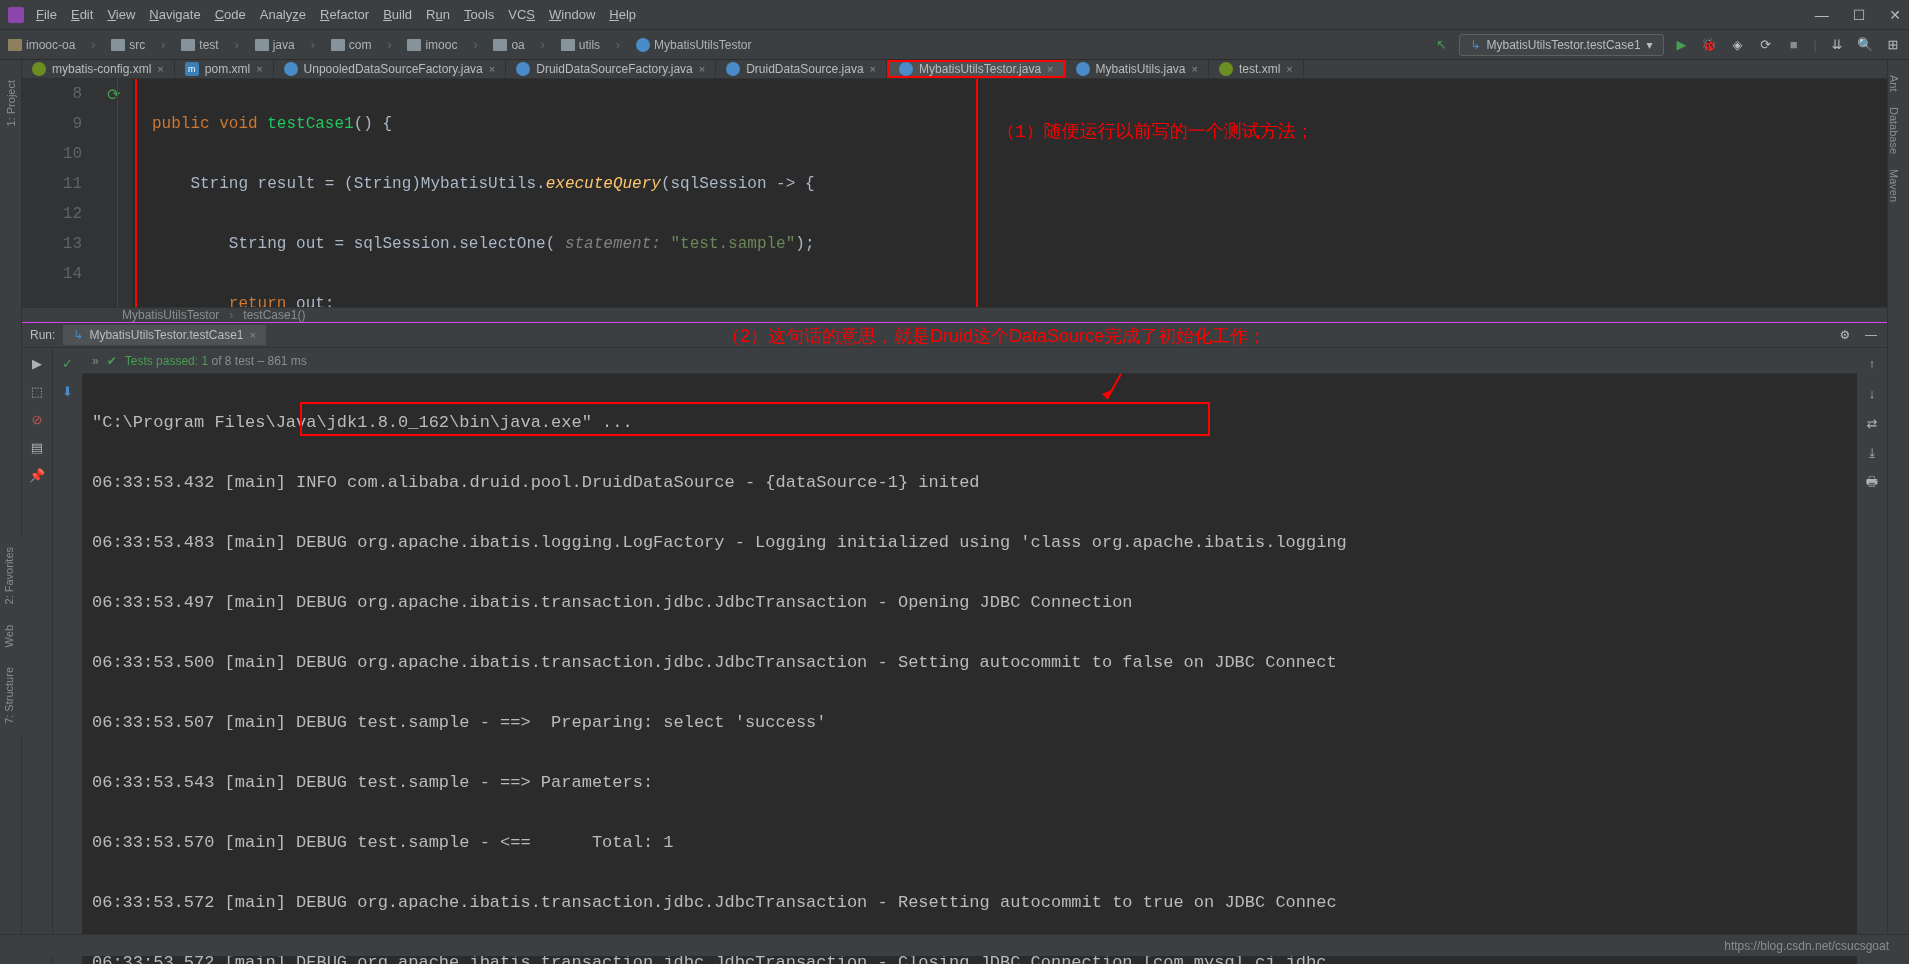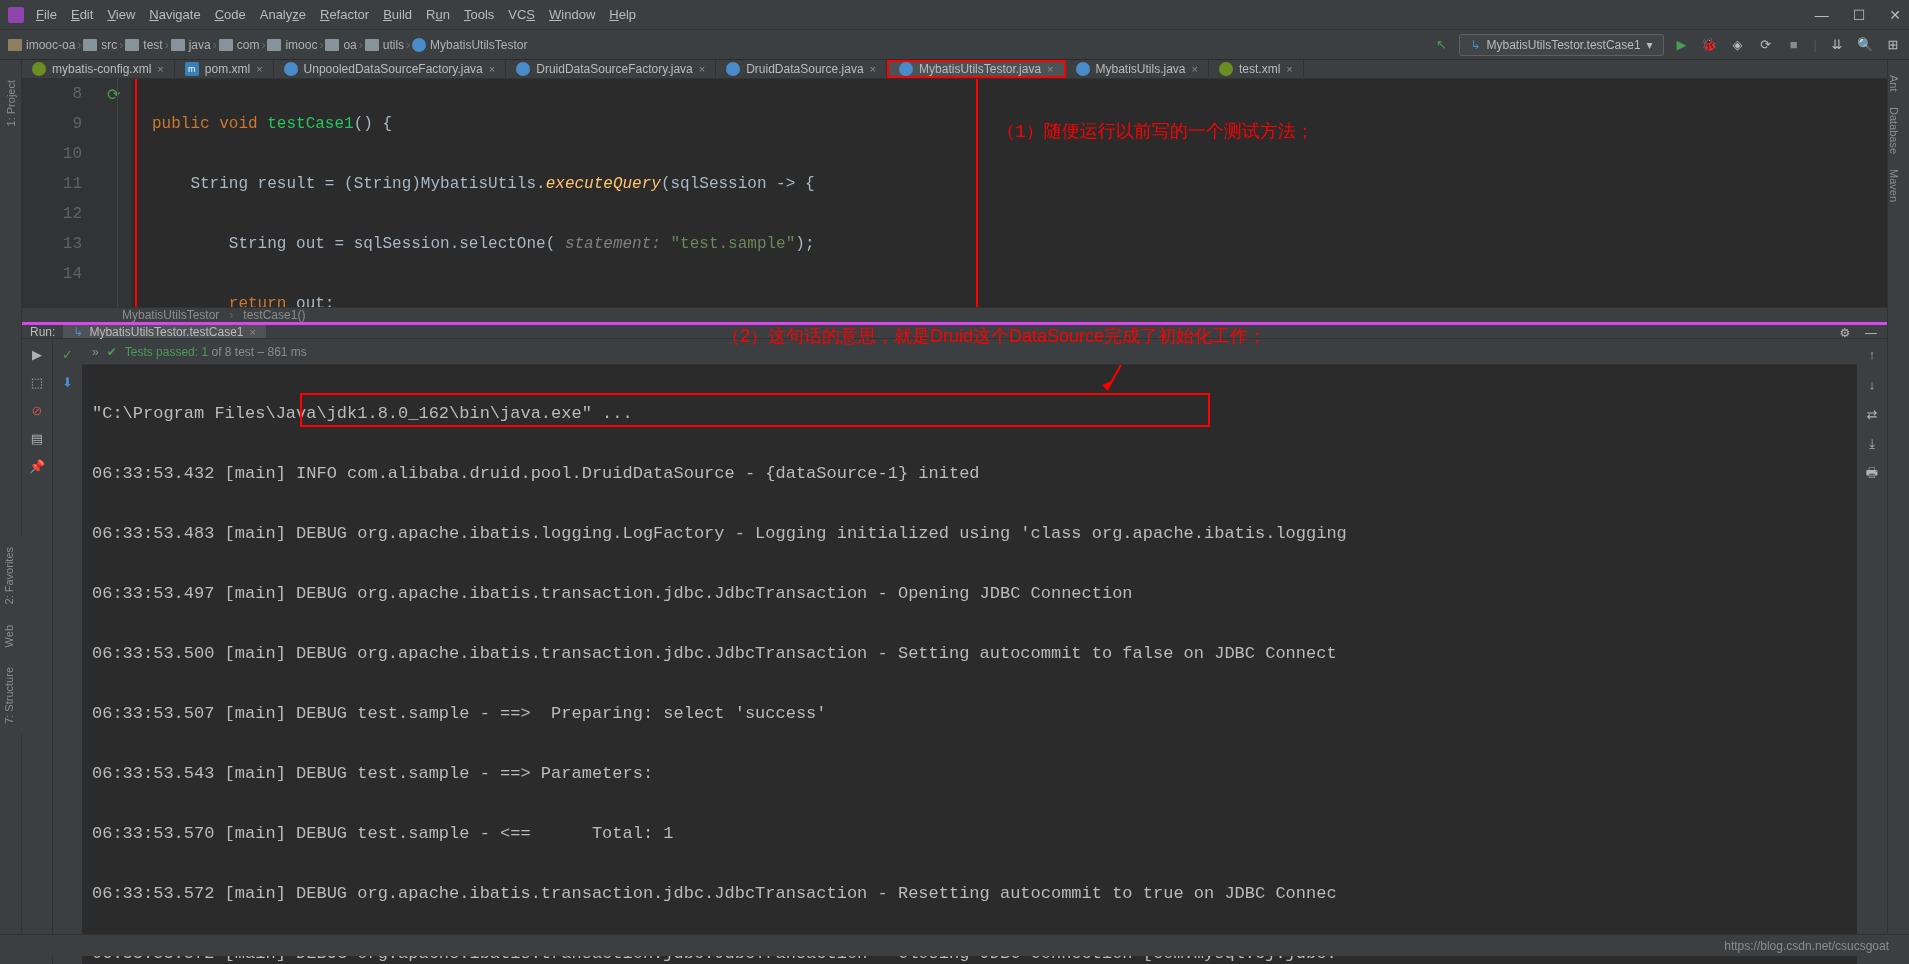--- a/index.html
+++ b/index.html
@@ -38,21 +38,21 @@
     
     
     .navbar {
       height: 30px;
       background: #3c3f41;
       display: flex;
       align-items: center;
       padding: 0 8px;
       border-bottom: 1px solid #2b2b2b;
     }
-    .breadcrumb { display: flex; align-items: flex-start; gap: 2px; font-size: 12px; }
+    .breadcrumb { display: flex; align-items: flex-start; gap: 16px; font-size: 12px; }
     .breadcrumb-item { display: flex; align-items: center; gap: 4px; color: #afb1b3; }
     .folder-icon { width: 14px; height: 12px; background: #87939a; border-radius: 1px; display: inline-block; }
     .folder-icon.proj { background: #8e7f5f; }
     .class-icon { width: 14px; height: 14px; background: #4a8bc9; border-radius: 50%; display: inline-block; }
     .chev { color: #666; }
     .navbar-right { margin-left: auto; display: flex; align-items: center; gap: 10px; }
     .run-config {
       background: #414547;
       border: 1px solid #5e6060;
       padding: 3px 10px;
@@ -188,25 +188,26 @@
       padding-left: 100px;
       font-size: 12px;
       color: #8c8c8c;
       gap: 10px;
       border-top: 1px solid #323232;
     }
     
     
     .run-panel { flex: 1; display: flex; flex-direction: column; background: #2b2b2b; position: relative; }
     .run-header {
-      height: 17px;
-      background: #3c3f41;
-      display: flex;
+      height: 26px;
+      background: #3c3f41;
+      display: flex;
+      align-items: center;
       padding: 0 8px;
-      border-top: 3px solid #d946ef;
+      border-top: 1px solid #d946ef;
       border-bottom: 1px solid #323232;
       font-size: 12px;
     }
     .run-tab {
       background: #4e5254;
       padding: 3px 10px;
       display: flex;
       align-items: center;
       gap: 6px;
     }

